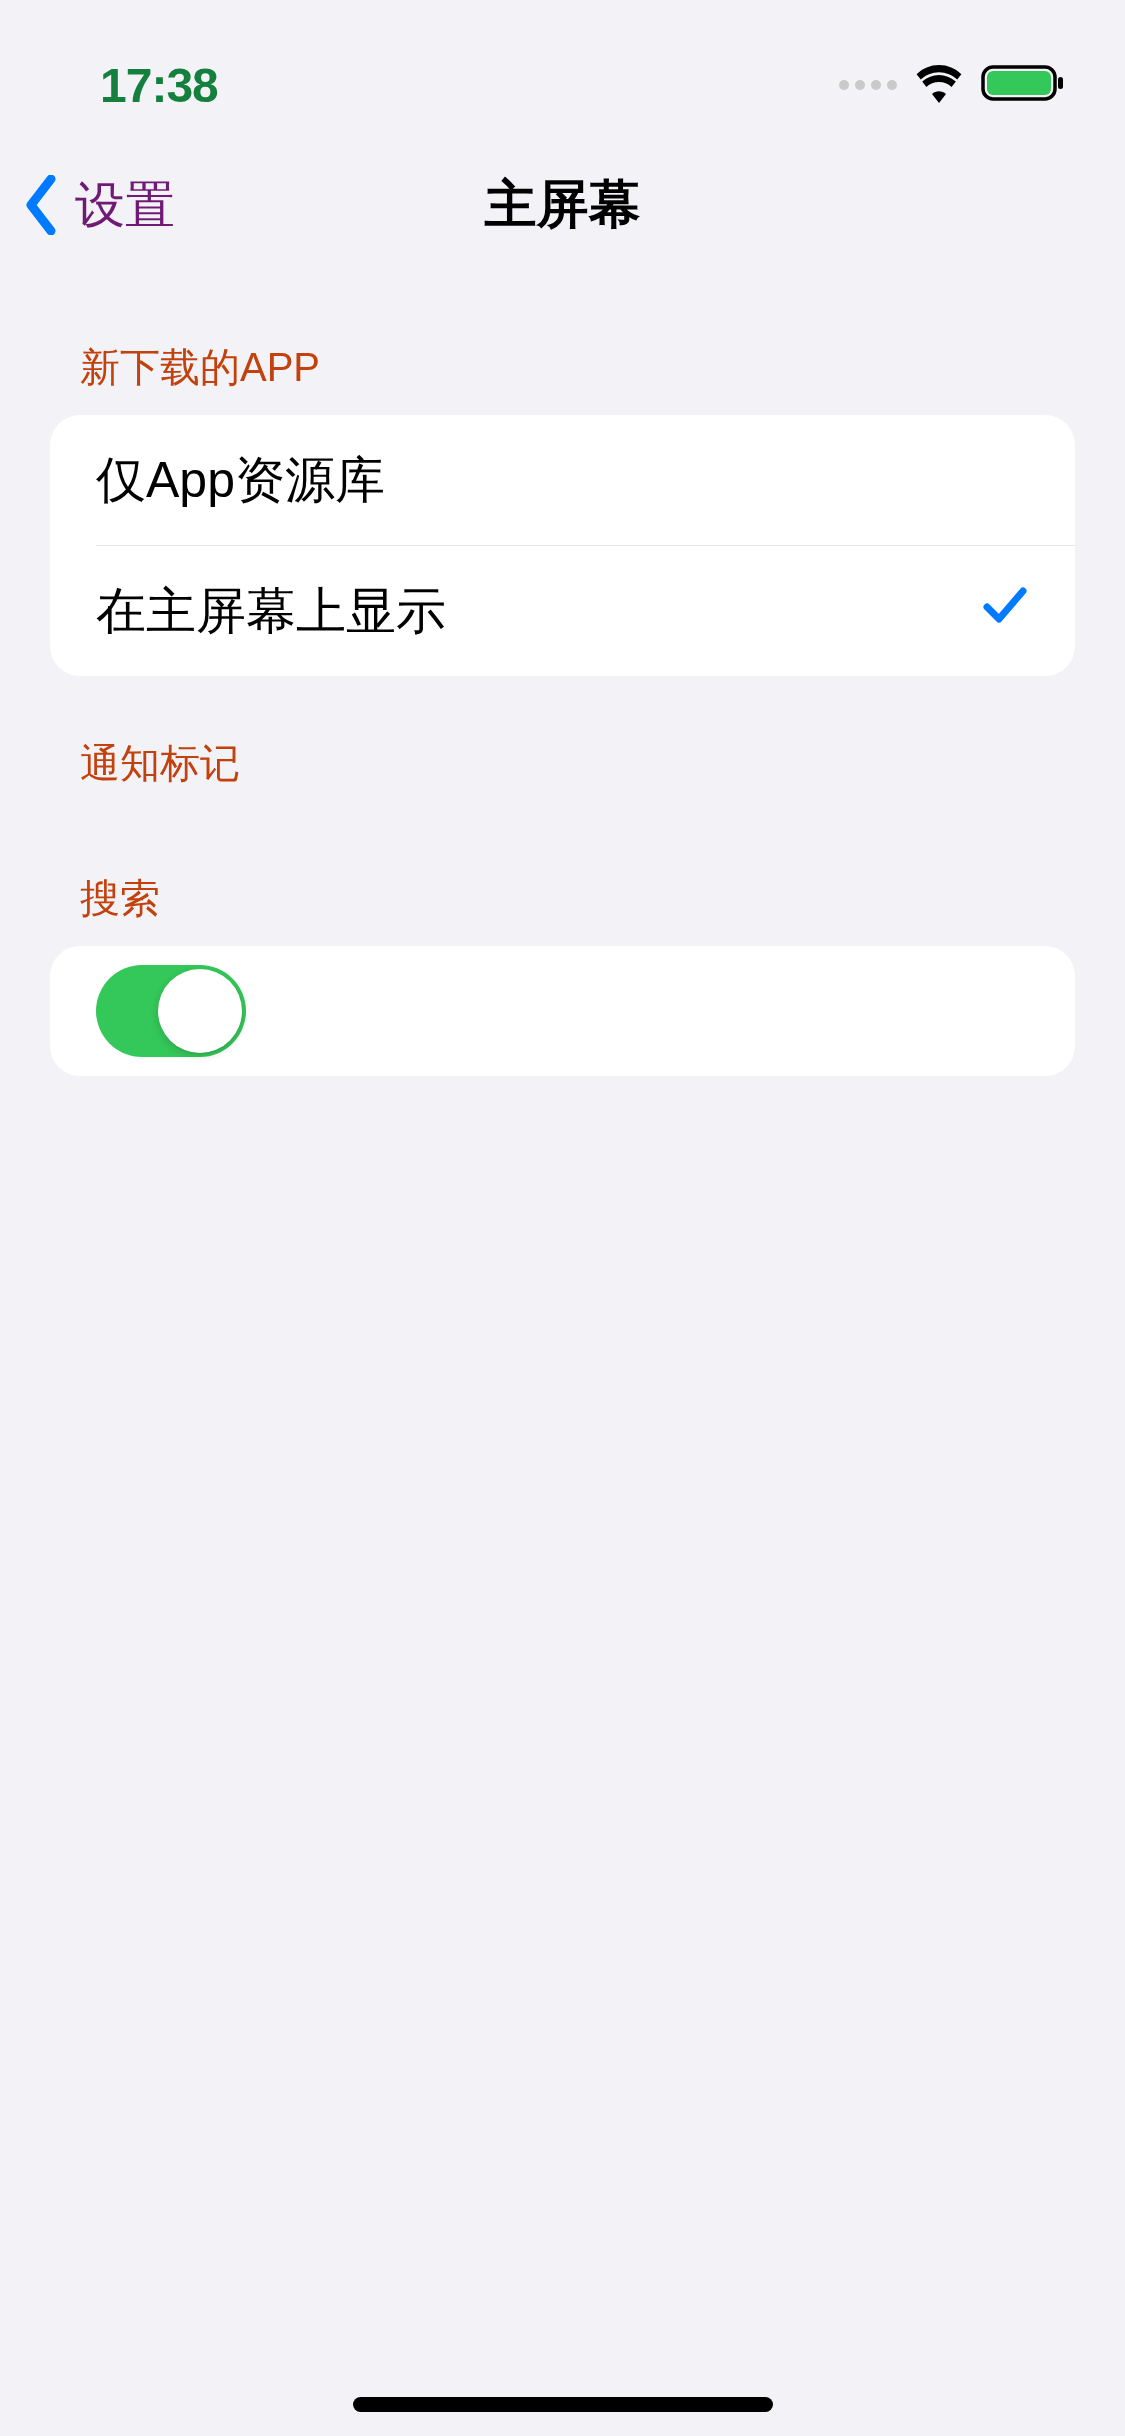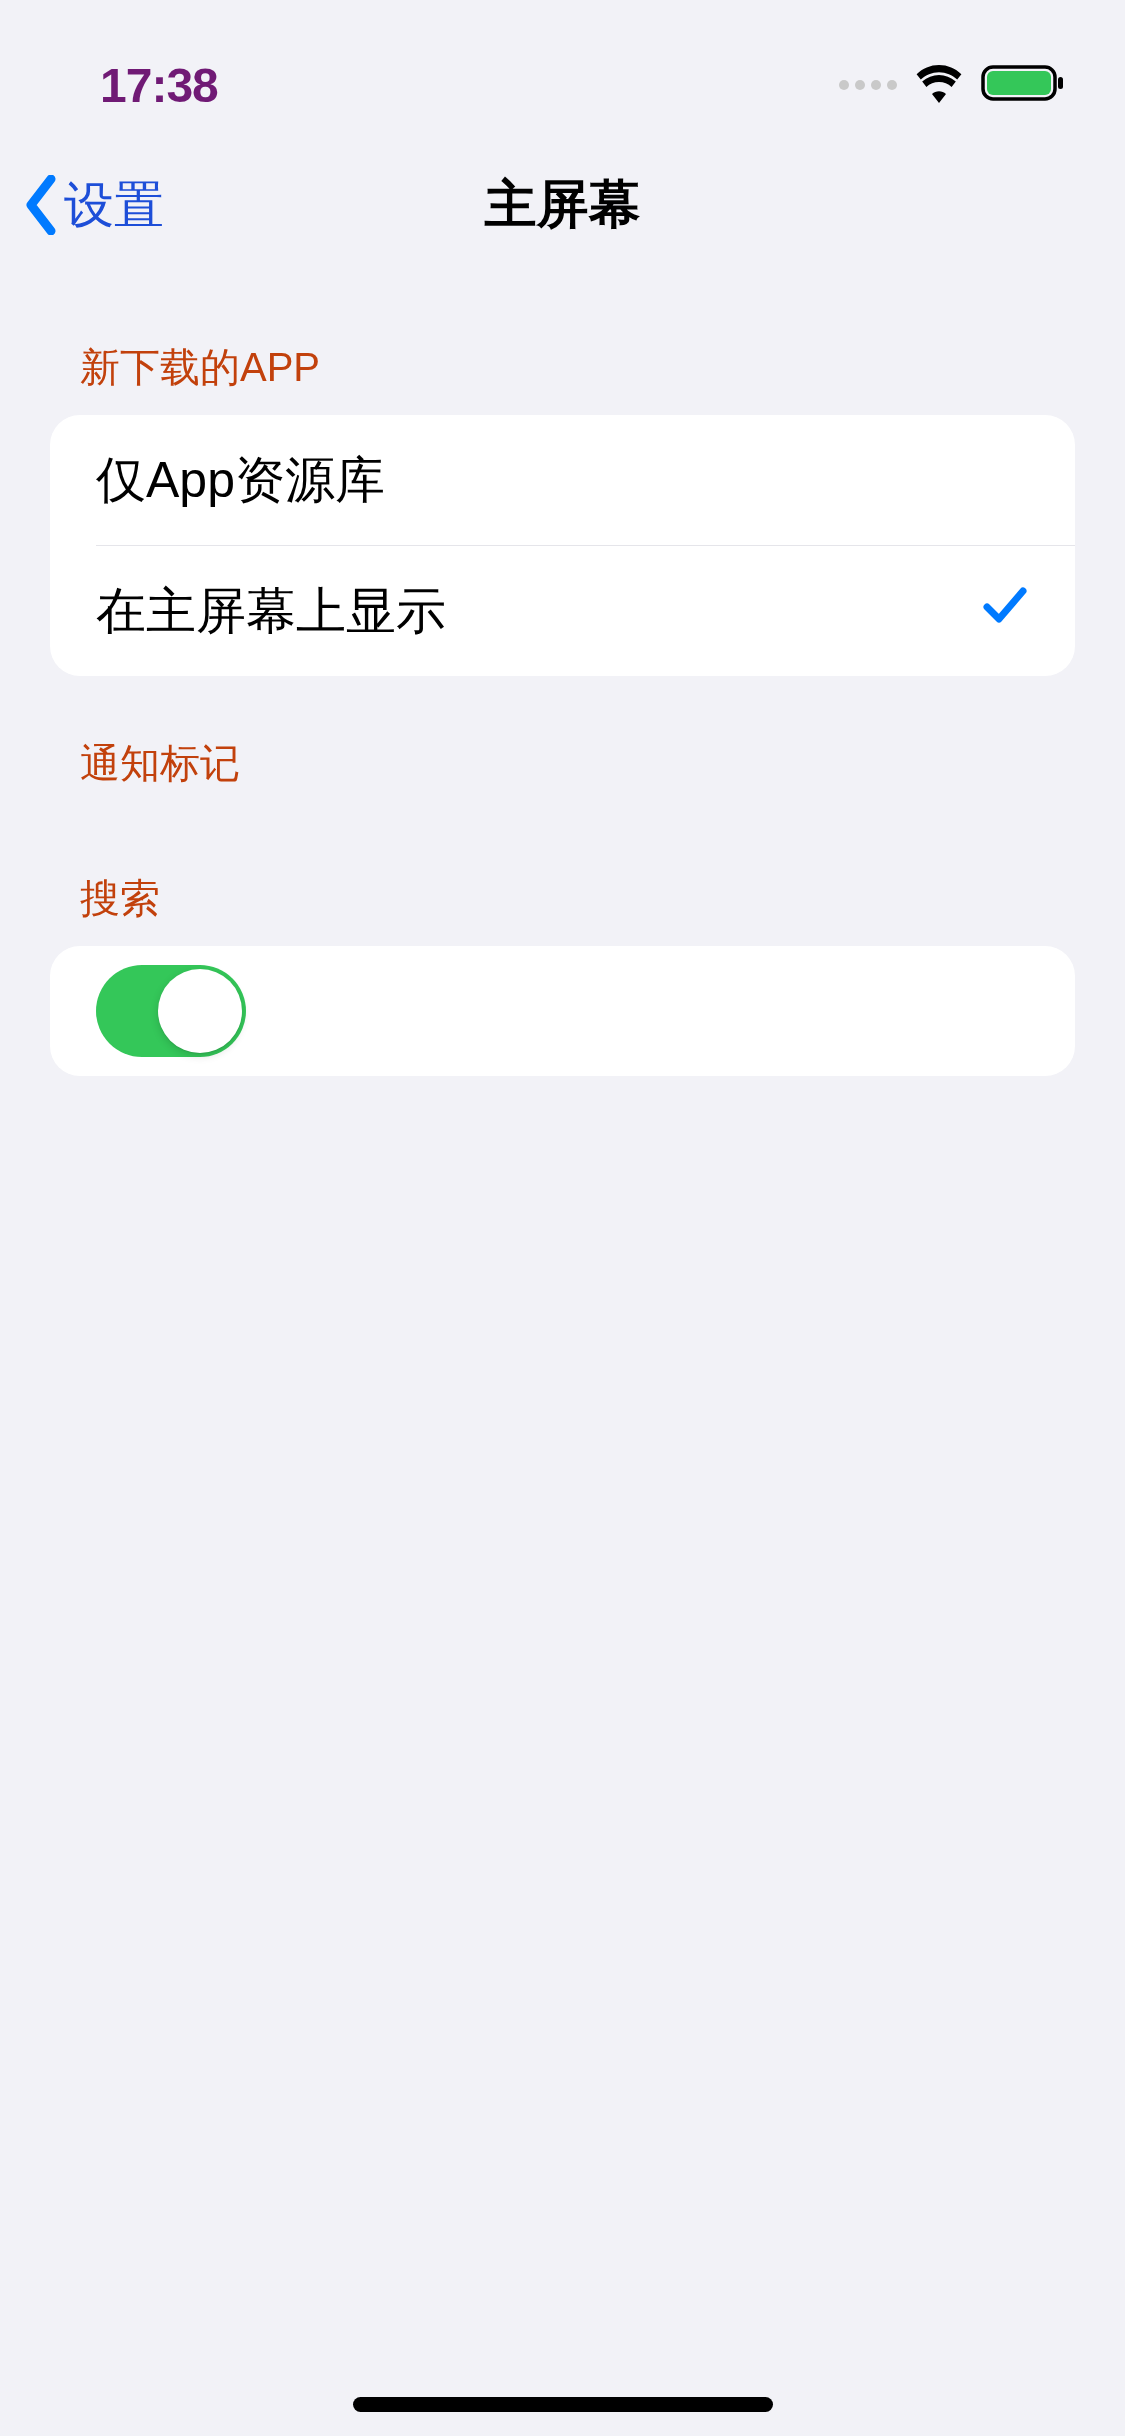--- a/index.html
+++ b/index.html
@@ -16,21 +16,21 @@
     .status-bar {
       height: 140px;
       display: flex;
       align-items: center;
       justify-content: space-between;
       padding: 30px 60px 0 100px;
     }
     .status-time {
       font-size: 48px;
       font-weight: 600;
-      color: #701a75;
+      color: #15803d;
       letter-spacing: -1px;
     }
     .status-right {
       display: flex;
       align-items: center;
       gap: 18px;
     }
     .cellular-dots {
       display: flex;
       gap: 6px;
@@ -50,22 +50,22 @@
       position: relative;
       height: 130px;
       display: flex;
       align-items: center;
     }
     .nav-back {
       position: absolute;
       left: 22px;
       display: flex;
       align-items: center;
-      gap: 4px;
-      color: #1d4ed8;
+      gap: 15px;
+      color: #701a75;
       font-size: 50px;
       font-weight: 400;
     }
     .nav-back svg { width: 38px; height: 60px; }
     .nav-title {
       position: absolute;
       left: 50%;
       transform: translateX(-50%);
       font-size: 52px;
       font-weight: 700;

